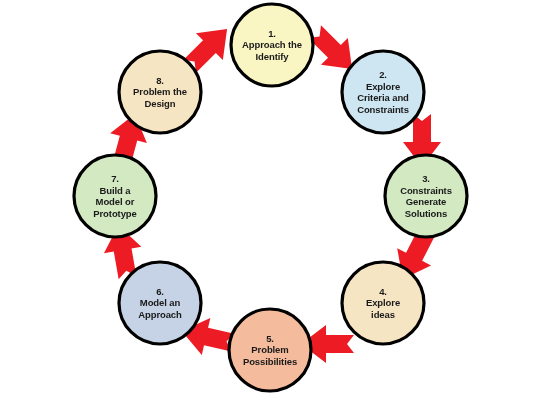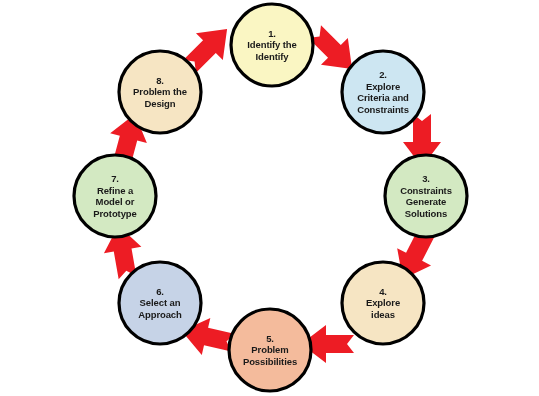--- a/index.html
+++ b/index.html
@@ -80,21 +80,21 @@
         <circle cx="270" cy="350" r="41" fill="#F4BB9C" stroke="#000000" stroke-width="3.2"></circle>
         <circle cx="160" cy="303" r="41" fill="#C6D3E7" stroke="#000000" stroke-width="3.2"></circle>
         <circle cx="115" cy="196" r="41" fill="#D3E9C2" stroke="#000000" stroke-width="3.2"></circle>
         <circle cx="160" cy="92" r="41" fill="#F6E5C3" stroke="#000000" stroke-width="3.2"></circle>
       </g>
   </svg>
 
   <div id="labels-layer">
       <div class="node-label" style="left: 231px; top: 4px; width: 82px; height: 82px;">
         <span class="num">1.</span>
-        <span class="txt">Identify the</span>
+        <span class="txt">Approach the</span>
         <span class="txt">Identify</span>
       </div>
       <div class="node-label" style="left: 342px; top: 51px; width: 82px; height: 82px;">
         <span class="num">2.</span>
         <span class="txt">Explore</span>
         <span class="txt">Criteria and</span>
         <span class="txt">Constraints</span>
       </div>
       <div class="node-label" style="left: 385px; top: 155px; width: 82px; height: 82px;">
         <span class="num">3.</span>
@@ -107,26 +107,26 @@
         <span class="txt">Explore</span>
         <span class="txt">ideas</span>
       </div>
       <div class="node-label" style="left: 229px; top: 309px; width: 82px; height: 82px;">
         <span class="num">5.</span>
         <span class="txt">Problem</span>
         <span class="txt">Possibilities</span>
       </div>
       <div class="node-label" style="left: 119px; top: 262px; width: 82px; height: 82px;">
         <span class="num">6.</span>
-        <span class="txt">Select an</span>
+        <span class="txt">Model an</span>
         <span class="txt">Approach</span>
       </div>
       <div class="node-label" style="left: 74px; top: 155px; width: 82px; height: 82px;">
         <span class="num">7.</span>
-        <span class="txt">Refine a</span>
+        <span class="txt">Build a</span>
         <span class="txt">Model or</span>
         <span class="txt">Prototype</span>
       </div>
       <div class="node-label" style="left: 119px; top: 51px; width: 82px; height: 82px;">
         <span class="num">8.</span>
         <span class="txt">Problem the</span>
         <span class="txt">Design</span>
       </div>
     </div>
 

